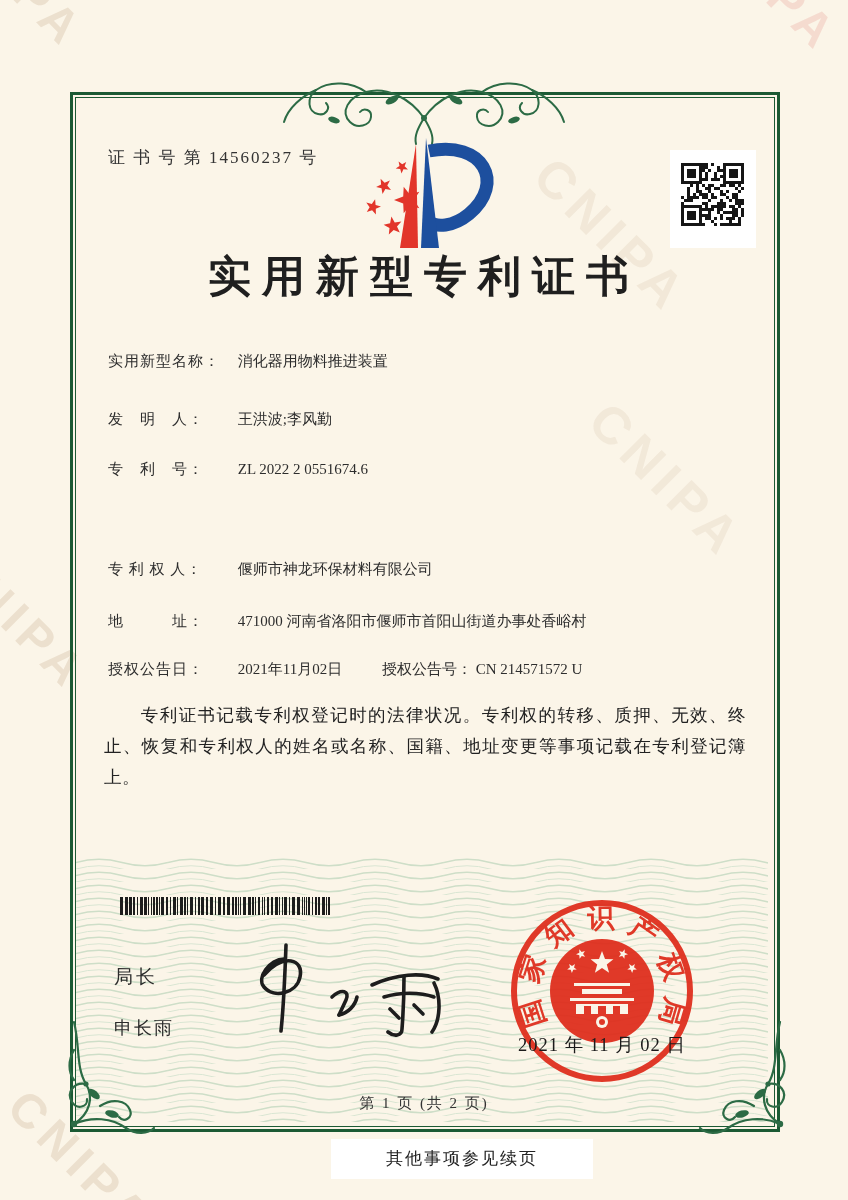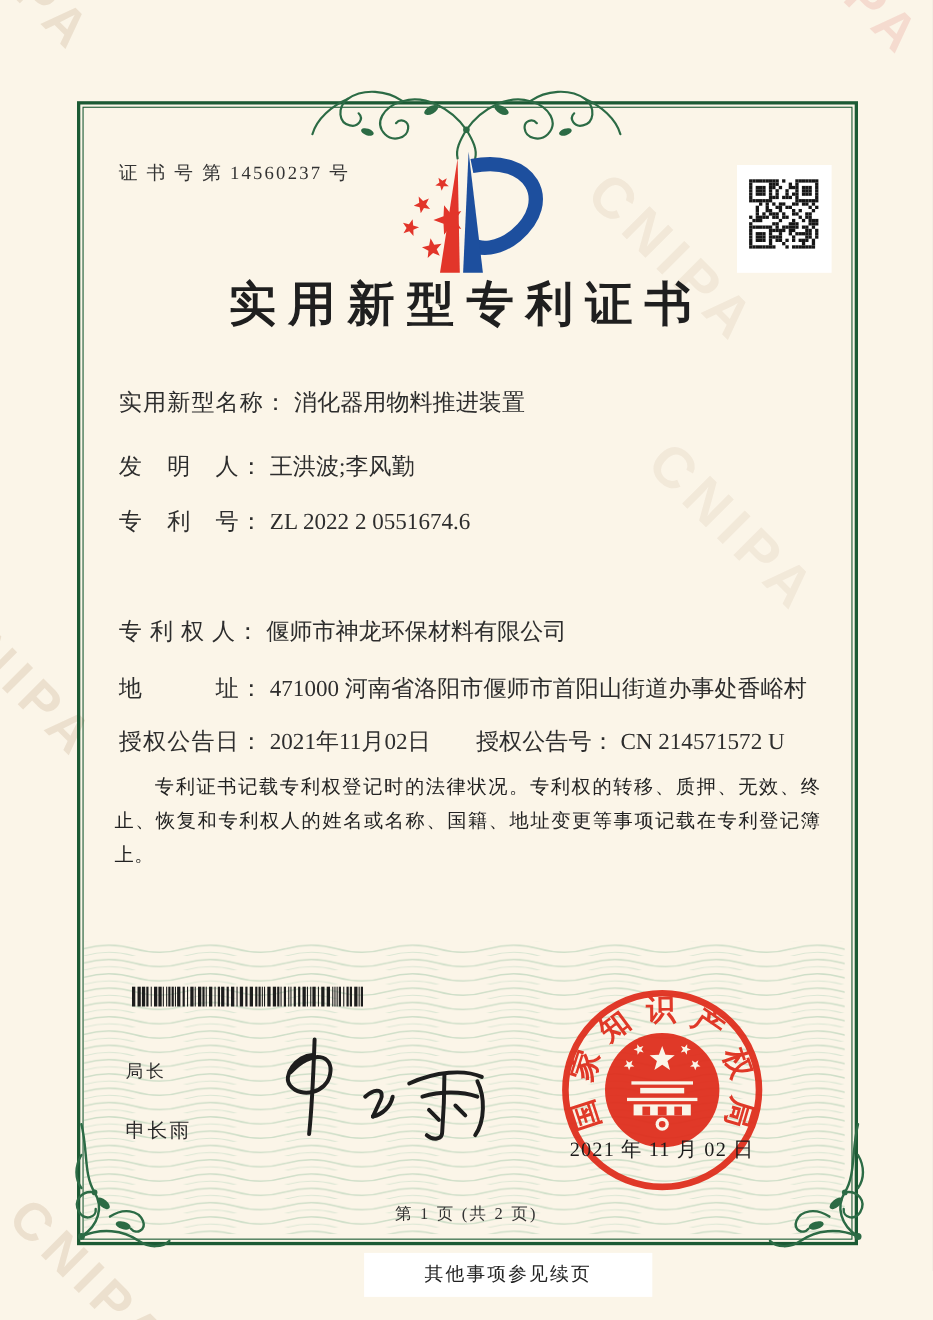--- a/index.html
+++ b/index.html
@@ -36,32 +36,32 @@
   .cert-no{position:absolute;left:108px;top:146px;z-index:4;font-size:17px;letter-spacing:2px;color:#333;}
   .logo{position:absolute;left:350px;top:136px;z-index:4;}
   .qr-pad{position:absolute;left:670px;top:150px;width:86px;height:98px;background:#fff;z-index:4;}
   .qr{position:absolute;left:11px;top:13px;display:grid;grid-template-columns:repeat(21,3px);grid-auto-rows:3px;}
   .qr .m{background:#161616;}
   .title{
     position:absolute;left:0;top:248px;width:100%;text-align:center;z-index:4;
     font-size:43px;font-weight:bold;letter-spacing:11px;color:#1f1f1f;
   }
   
-  .fieldrow{position:absolute;left:108px;z-index:4;font-size:21px;color:#2d2d2d;white-space:nowrap;}
+  .fieldrow{position:absolute;left:108px;z-index:4;font-size:15px;color:#2d2d2d;white-space:nowrap;}
   .fieldrow .lab{display:inline-block;min-width:126px;letter-spacing:1px;}
   .f1{top:352px}.f2{top:410px}.f3{top:460px}.f4{top:510px}.f5{top:560px}.f6{top:612px}.f7{top:660px}
   .gap2{margin-left:36px;}
   
   .paras{position:absolute;left:104px;top:700px;width:642px;z-index:4;
     font-size:17.5px;line-height:31px;text-align:justify;color:#222;letter-spacing:0.5px;}
   .paras p{margin:0;text-indent:2.1em;}
   
   .barcode{position:absolute;left:120px;top:897px;width:218px;height:18px;z-index:4;display:flex;align-items:stretch;}
   .barcode span{background:#1d1d1d;height:18px;display:block;}
-  .issuer-title{position:absolute;left:114px;top:964px;z-index:4;font-size:16px;letter-spacing:3px;}
+  .issuer-title{position:absolute;left:114px;top:964px;z-index:4;font-size:19px;letter-spacing:3px;}
   .issuer-name{position:absolute;left:114px;top:1016px;z-index:4;font-size:18px;letter-spacing:2px;}
   .sig{position:absolute;left:222px;top:933px;z-index:5;}
   .seal{position:absolute;left:482px;top:871px;z-index:5;}
   .page-info{position:absolute;left:0;top:1094px;width:848px;text-align:center;z-index:4;font-size:15px;letter-spacing:2px;color:#333;}
   .cont-note{
     position:absolute;left:331px;top:1139px;width:262px;height:40px;z-index:4;
     background:#ffffff;text-align:center;line-height:40px;font-size:17px;letter-spacing:2px;color:#222;
   }
 </style>
 </head>

